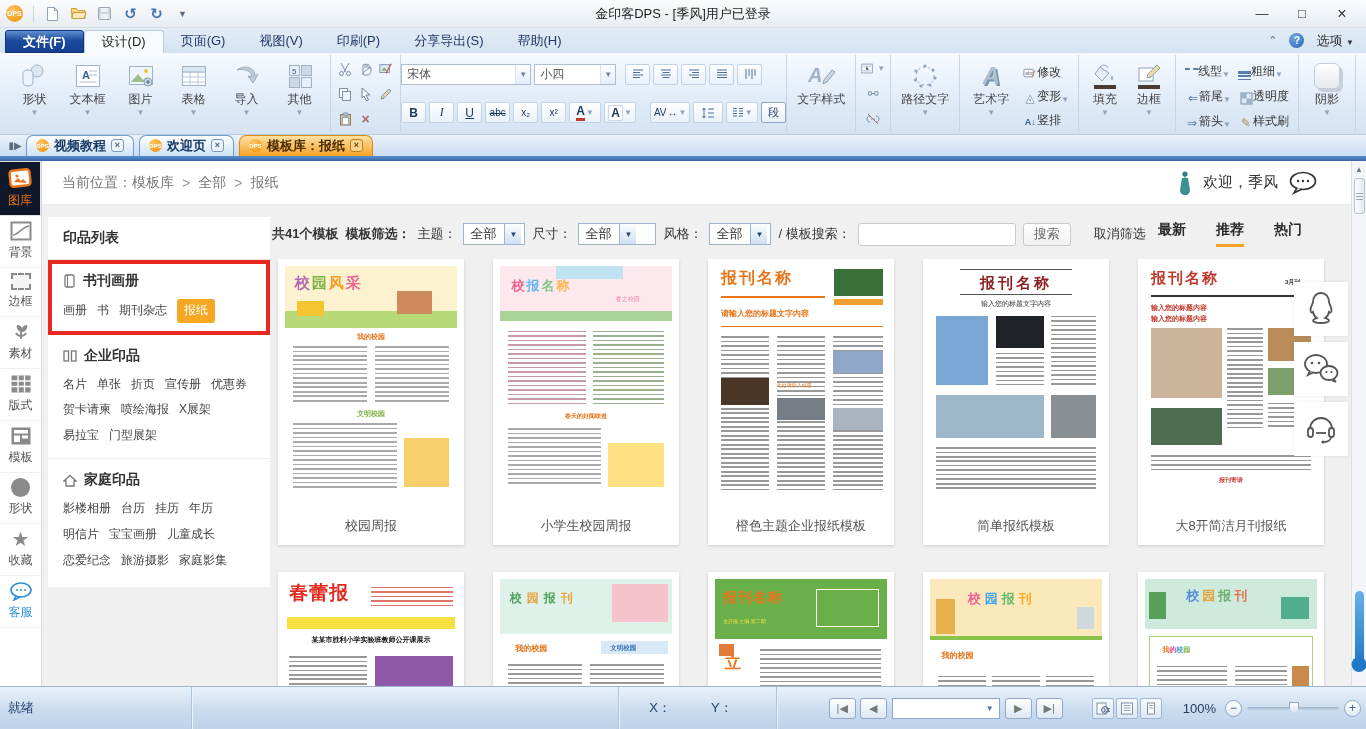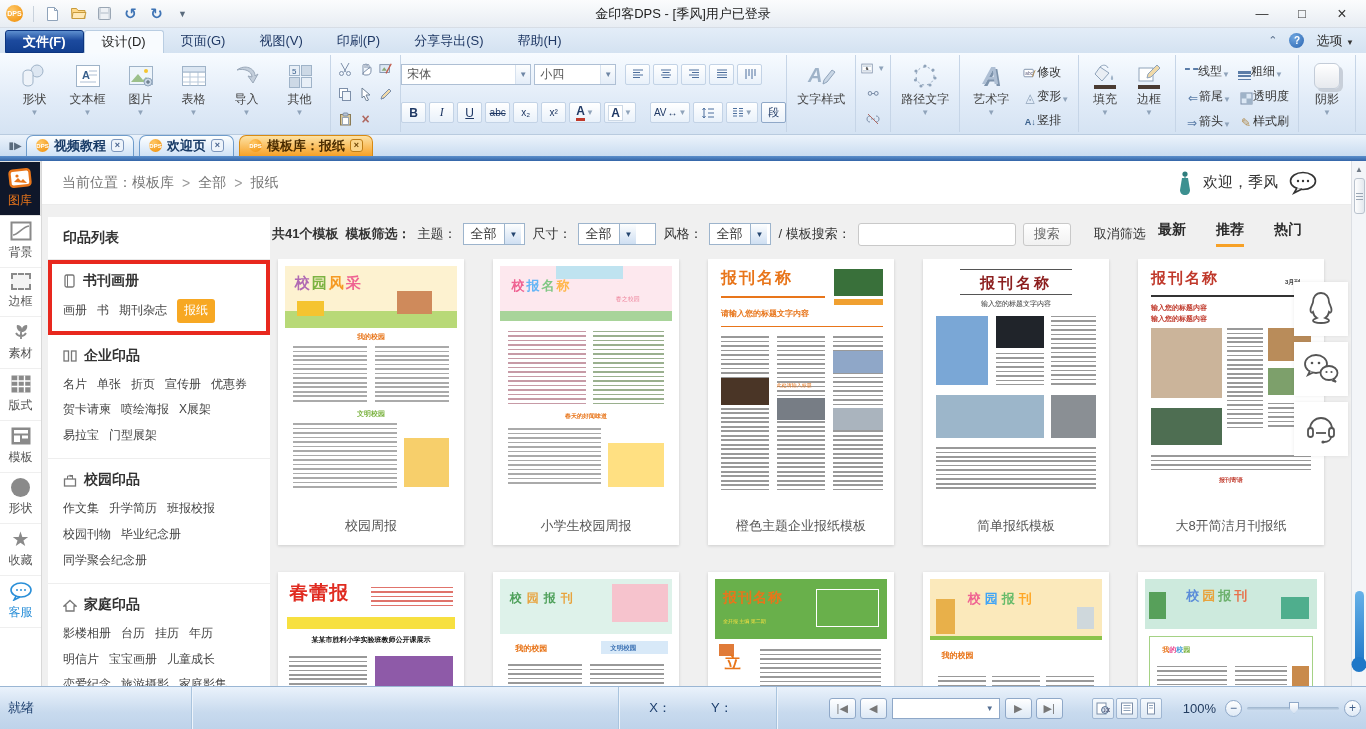--- a/index.html
+++ b/index.html
@@ -683,40 +683,20 @@
               <a class="plink">名片</a>
               <a class="plink">单张</a>
               <a class="plink">折页</a>
               <a class="plink">宣传册</a>
               <a class="plink">优惠券</a>
               <a class="plink">贺卡请柬</a>
               <a class="plink">喷绘海报</a>
               <a class="plink">X展架</a>
               <a class="plink">易拉宝</a>
               <a class="plink">门型展架</a>
-            </div>
-        </div>
-        <div class="pgroup">
-          <h4>
-              <span>
-                <svg width="14" height="13" viewBox="0 0 14 13">
-                  <rect x="1.5" y="5" width="11" height="7" fill="none" stroke="#777" stroke-width="1.3"></rect>
-                  <path d="M4.5 5V2h5v3M7 2V0.8" stroke="#777" fill="none"></path>
-                  <path d="M7 1h3v1.6H7z" fill="#777"></path>
-                </svg>
-              </span>
-              <span>校园印品</span>
-            </h4>
-          <div class="plinks">
-              <a class="plink">作文集</a>
-              <a class="plink">升学简历</a>
-              <a class="plink">班报校报</a>
-              <a class="plink">校园刊物</a>
-              <a class="plink">毕业纪念册</a>
-              <a class="plink">同学聚会纪念册</a>
             </div>
         </div>
         <div class="pgroup">
           <h4>
               <span>
                 <svg width="14" height="13" viewBox="0 0 14 13">
                   <path d="M7 1.5L13 7h-2v5H3V7H1z" fill="none" stroke="#777" stroke-width="1.3"></path>
                 </svg>
               </span>
               <span>家庭印品</span>

